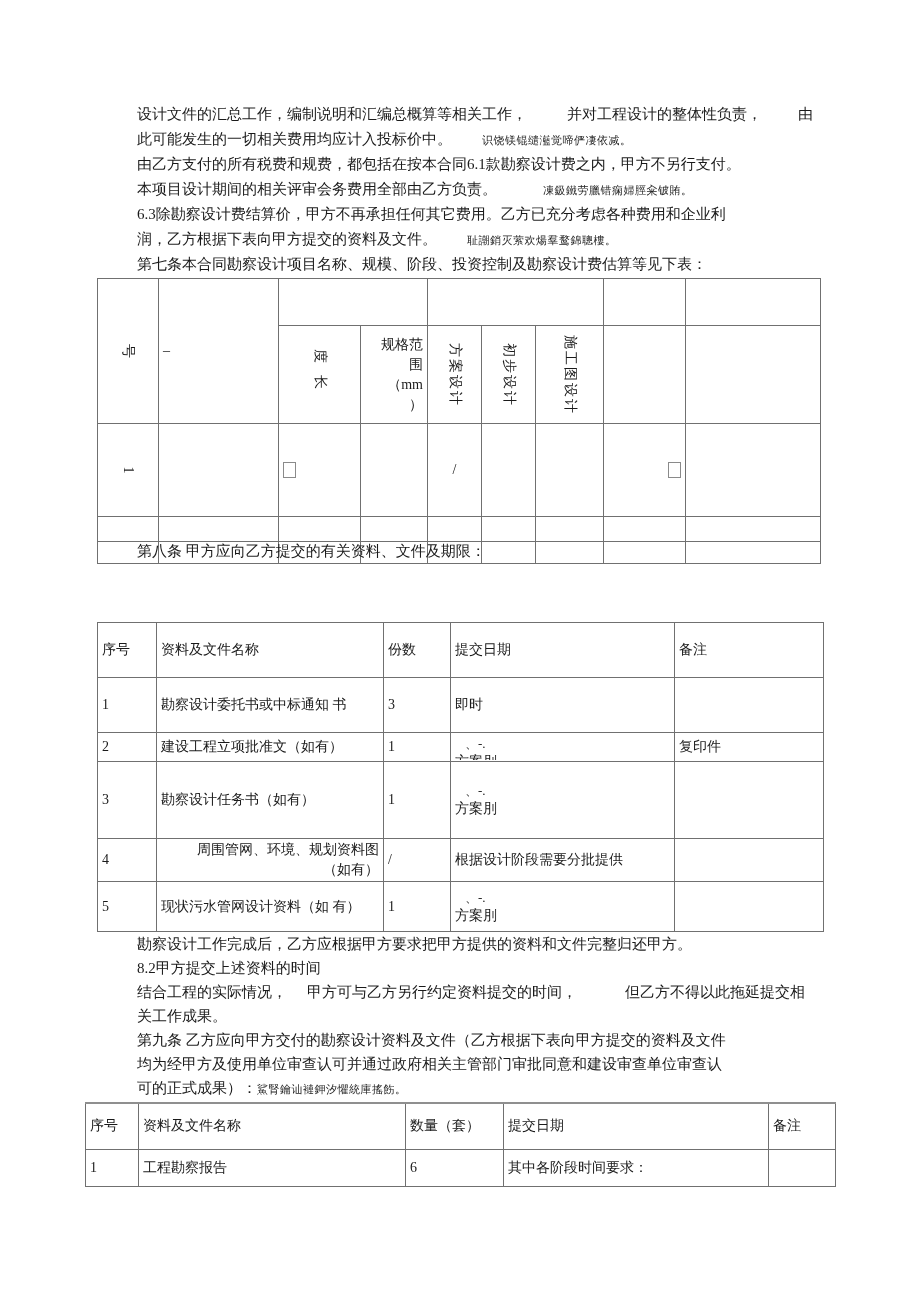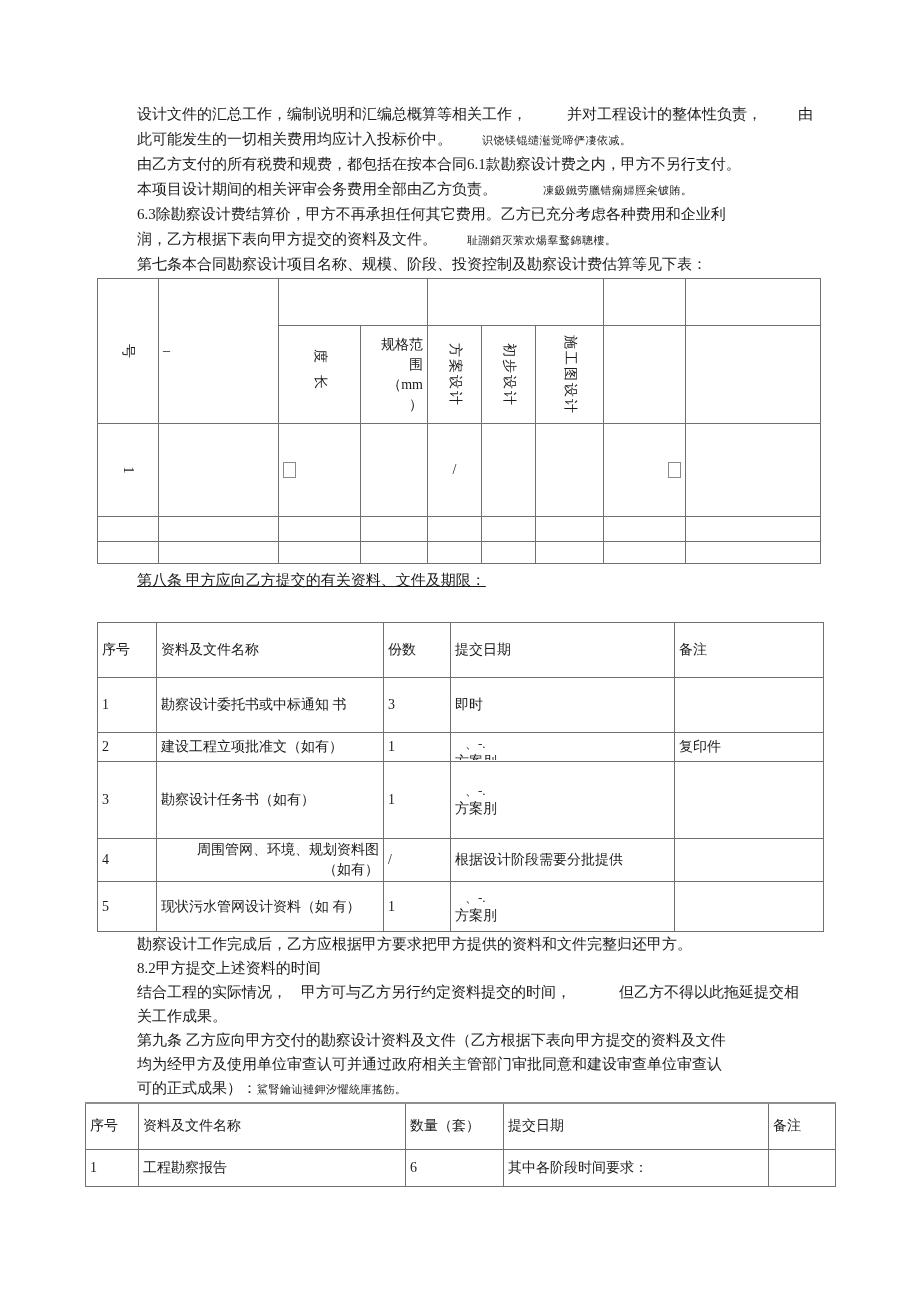--- a/index.html
+++ b/index.html
@@ -10,21 +10,21 @@
   }
   .abs { position:absolute; }
 
   
   .iline  { height:25px; line-height:25px; font-size:15px; white-space:nowrap; }
   .tline  { height:28px; line-height:28px; font-size:15px; white-space:nowrap; }
   .sline  { height:24px; line-height:24px; font-size:15px; white-space:nowrap; }
   .small  { font-size:11px; color:#1f1f1f; letter-spacing:0.5px; }
   .ml40 { margin-left:40px; } .ml36 { margin-left:36px; }
   .ml30 { margin-left:30px; } .ml46 { margin-left:46px; }
-  .ml14 { margin-left:14px;text-align:right; } .ml48 { margin-left:48px; }
+  .ml14 { margin-left:20px;text-align:right; } .ml48 { margin-left:48px; }
   .ml2  { margin-left:0; }
 
   
   table.doc { border-collapse:collapse; table-layout:fixed; }
   table.doc td {
     border:1px solid #707070; padding:0 4px; font-size:14px;
     vertical-align:middle; overflow:hidden; word-break:break-all;
   }
   .h47{height:47px;} .h98{height:98px;} .h93{height:93px;}
   .h25{height:25px;} .h22{height:22px;}
@@ -167,21 +167,21 @@
             <td></td>
             <td></td>
             <td></td>
             <td></td>
             <td></td>
       </tr>
     </tbody>
       </table>
   </div>
 
-  <div class="abs" style="top:566px;left:137px;width:690px;text-decoration:underline;">
+  <div class="abs" style="top:537px;left:137px;width:690px;">
     <div class="tline">第八条 甲方应向乙方提交的有关资料、文件及期限：</div>
   </div>
 
   <div class="abs" style="top:622px;left:97px;">
     <table class="doc" id="t2">
       <colgroup>
         <col style="width:59px">
           <col style="width:227px">
           <col style="width:67px">
         <col style="width:224px">

